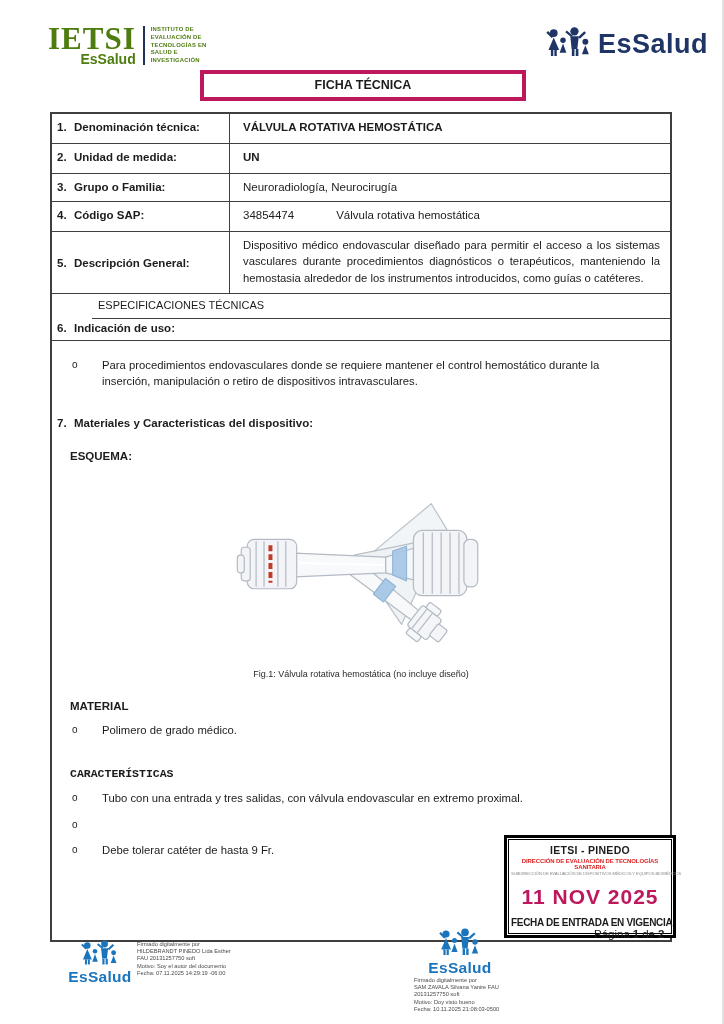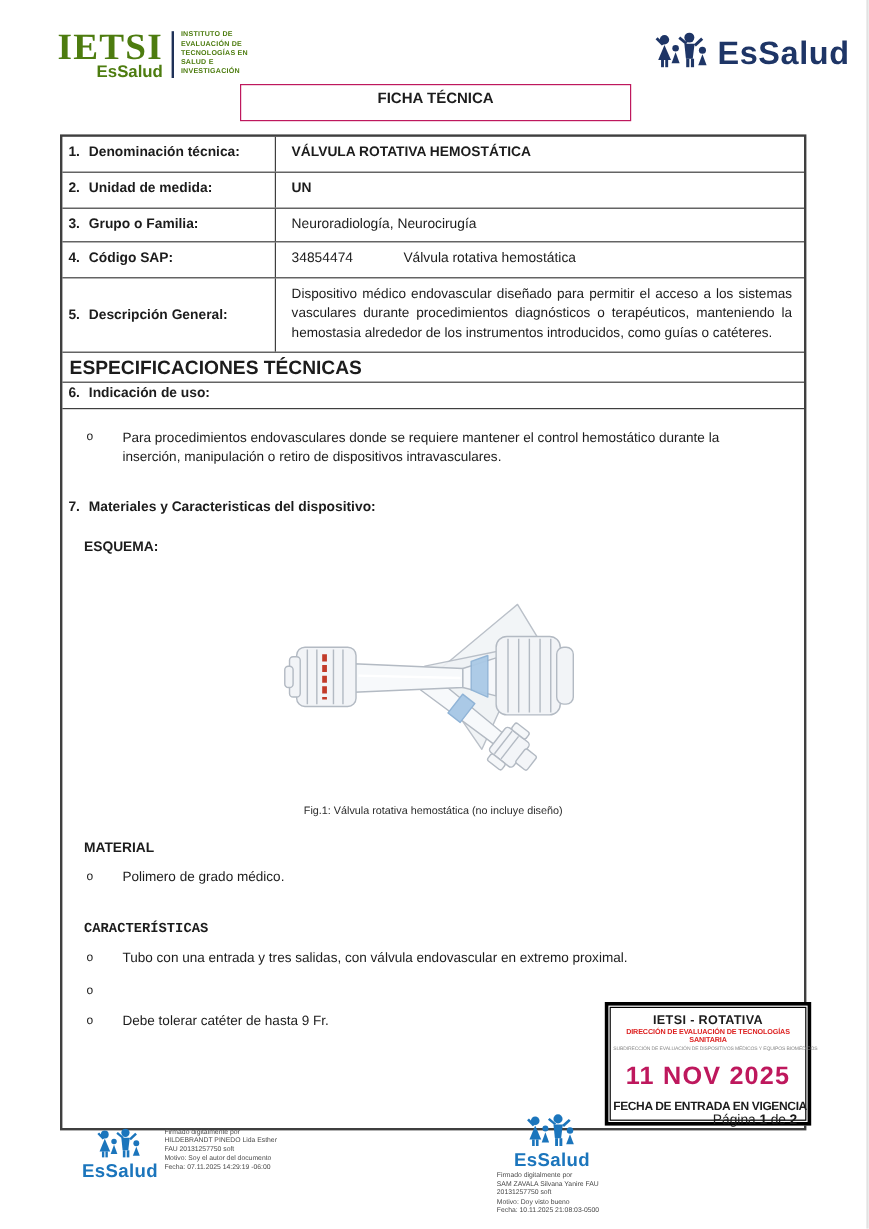--- a/index.html
+++ b/index.html
@@ -11,37 +11,37 @@
   .ietsi-logo { position:absolute; left:48px; top:24px; display:flex; align-items:stretch; color:#4d7c0f; }
   .ietsi-stack { display:flex; flex-direction:column; align-items:flex-end; }
   .ietsi-word { font-family:"Liberation Serif", serif; font-weight:bold; font-size:31px; line-height:29px; letter-spacing:1px; }
   .ietsi-sub { font-size:14px; font-weight:bold; line-height:15px; margin-top:-1px; }
   .ietsi-divider { width:2px; background:#1f3157; margin:2px 6px 2px 7px; }
   .ietsi-tagline { font-size:5.9px; font-weight:bold; line-height:7.8px; letter-spacing:.2px; align-self:center; }
   .essalud-top { position:absolute; right:14px; top:26px; display:flex; align-items:center; gap:5px; color:#1e3566; }
   .essalud-top .wordmark { font-size:27px; font-weight:bold; letter-spacing:.5px; }
   .fam-icon { display:block; }
 
-  .title-box { position:absolute; left:200px; top:70px; width:326px; height:31px; border:1px solid #be185d; text-align:center; font-weight:bold; font-size:12.5px; line-height:23px; }
+  .title-box { position:absolute; left:200px; top:70px; width:326px; height:31px; border:4px solid #be185d; text-align:center; font-weight:bold; font-size:12.5px; line-height:23px; }
 
   
   .doc-table { position:absolute; left:50px; top:112px; width:622px; border:2px solid #3f3f3f; background:#fff; }
   .t-row { display:flex; border-bottom:1px solid #3f3f3f; }
   .t-row:last-child { border-bottom:none; }
   .t-label { width:178px; border-right:1px solid #3f3f3f; padding:7px 4px 0 5px; font-weight:bold; font-size:11.5px; display:flex; }
   .t-label .num { width:17px; flex:none; }
   .t-value { flex:1; padding:7px 10px 0 13px; font-size:11.5px; }
   .bold { font-weight:bold; }
   .r30 { height:30px; } .r28 { height:28px; }
   .r62 { height:62px; }
   .r62 .t-label { align-items:center; padding-top:0; }
   .r62 .t-value { padding-top:5px; font-size:11.3px; line-height:1.44; text-align:justify; }
   .sap-desc { margin-left:42px; }
 
-  .spec-row { height:25px; border-bottom:1px solid #3f3f3f; font-weight:bold; font-size:16px; padding:5px 0 0 6px; }
+  .spec-row { height:25px; border-bottom:1px solid #3f3f3f; font-weight:normal; font-size:11px; padding:5px 0 0 6px;margin-left:40px; }
   .ind-row { height:22px; border-bottom:1px solid #3f3f3f; font-weight:bold; font-size:11.5px; padding:3px 0 0 5px; display:flex; }
   .ind-row .num { width:17px; flex:none; }
   .big-cell { position:relative; height:583px; }
 
   .bullet-row { display:flex; margin:16px 24px 0 20px; font-size:11.3px; line-height:1.45; }
   .bullet-row .marker { width:30px; flex:none; font-size:10px; padding-top:1px; }
   .num-heading { display:flex; font-weight:bold; font-size:11.5px; margin:27px 0 0 5px; }
   .num-heading .num { width:17px; flex:none; }
   .sub-heading { font-weight:bold; font-size:11.5px; margin-left:18px; }
   .esquema { margin-top:21px; }
@@ -233,21 +233,21 @@
       <div class="bullet-row bullet-tight">
         <span class="marker">o</span>
       </div>
       <div class="bullet-row bullet-tight">
         <span class="marker">o</span>
         <span>Debe tolerar catéter de hasta 9 Fr.</span>
       </div>
 
       <div class="stamp">
         <div class="stamp-inner">
-          <div class="stamp-title">IETSI - ROTATIVA</div>
+          <div class="stamp-title">IETSI - PINEDO</div>
           <div class="stamp-dir">DIRECCIÓN DE EVALUACIÓN DE TECNOLOGÍAS SANITARIA</div>
           <div class="stamp-subdir">SUBDIRECCIÓN DE EVALUACIÓN DE DISPOSITIVOS MÉDICOS Y EQUIPOS BIOMÉDICOS</div>
           <div class="stamp-date">11 NOV 2025</div>
           <div class="stamp-vig">FECHA DE ENTRADA EN VIGENCIA</div>
         </div>
       </div>
 
     </div>
   </div>
 

